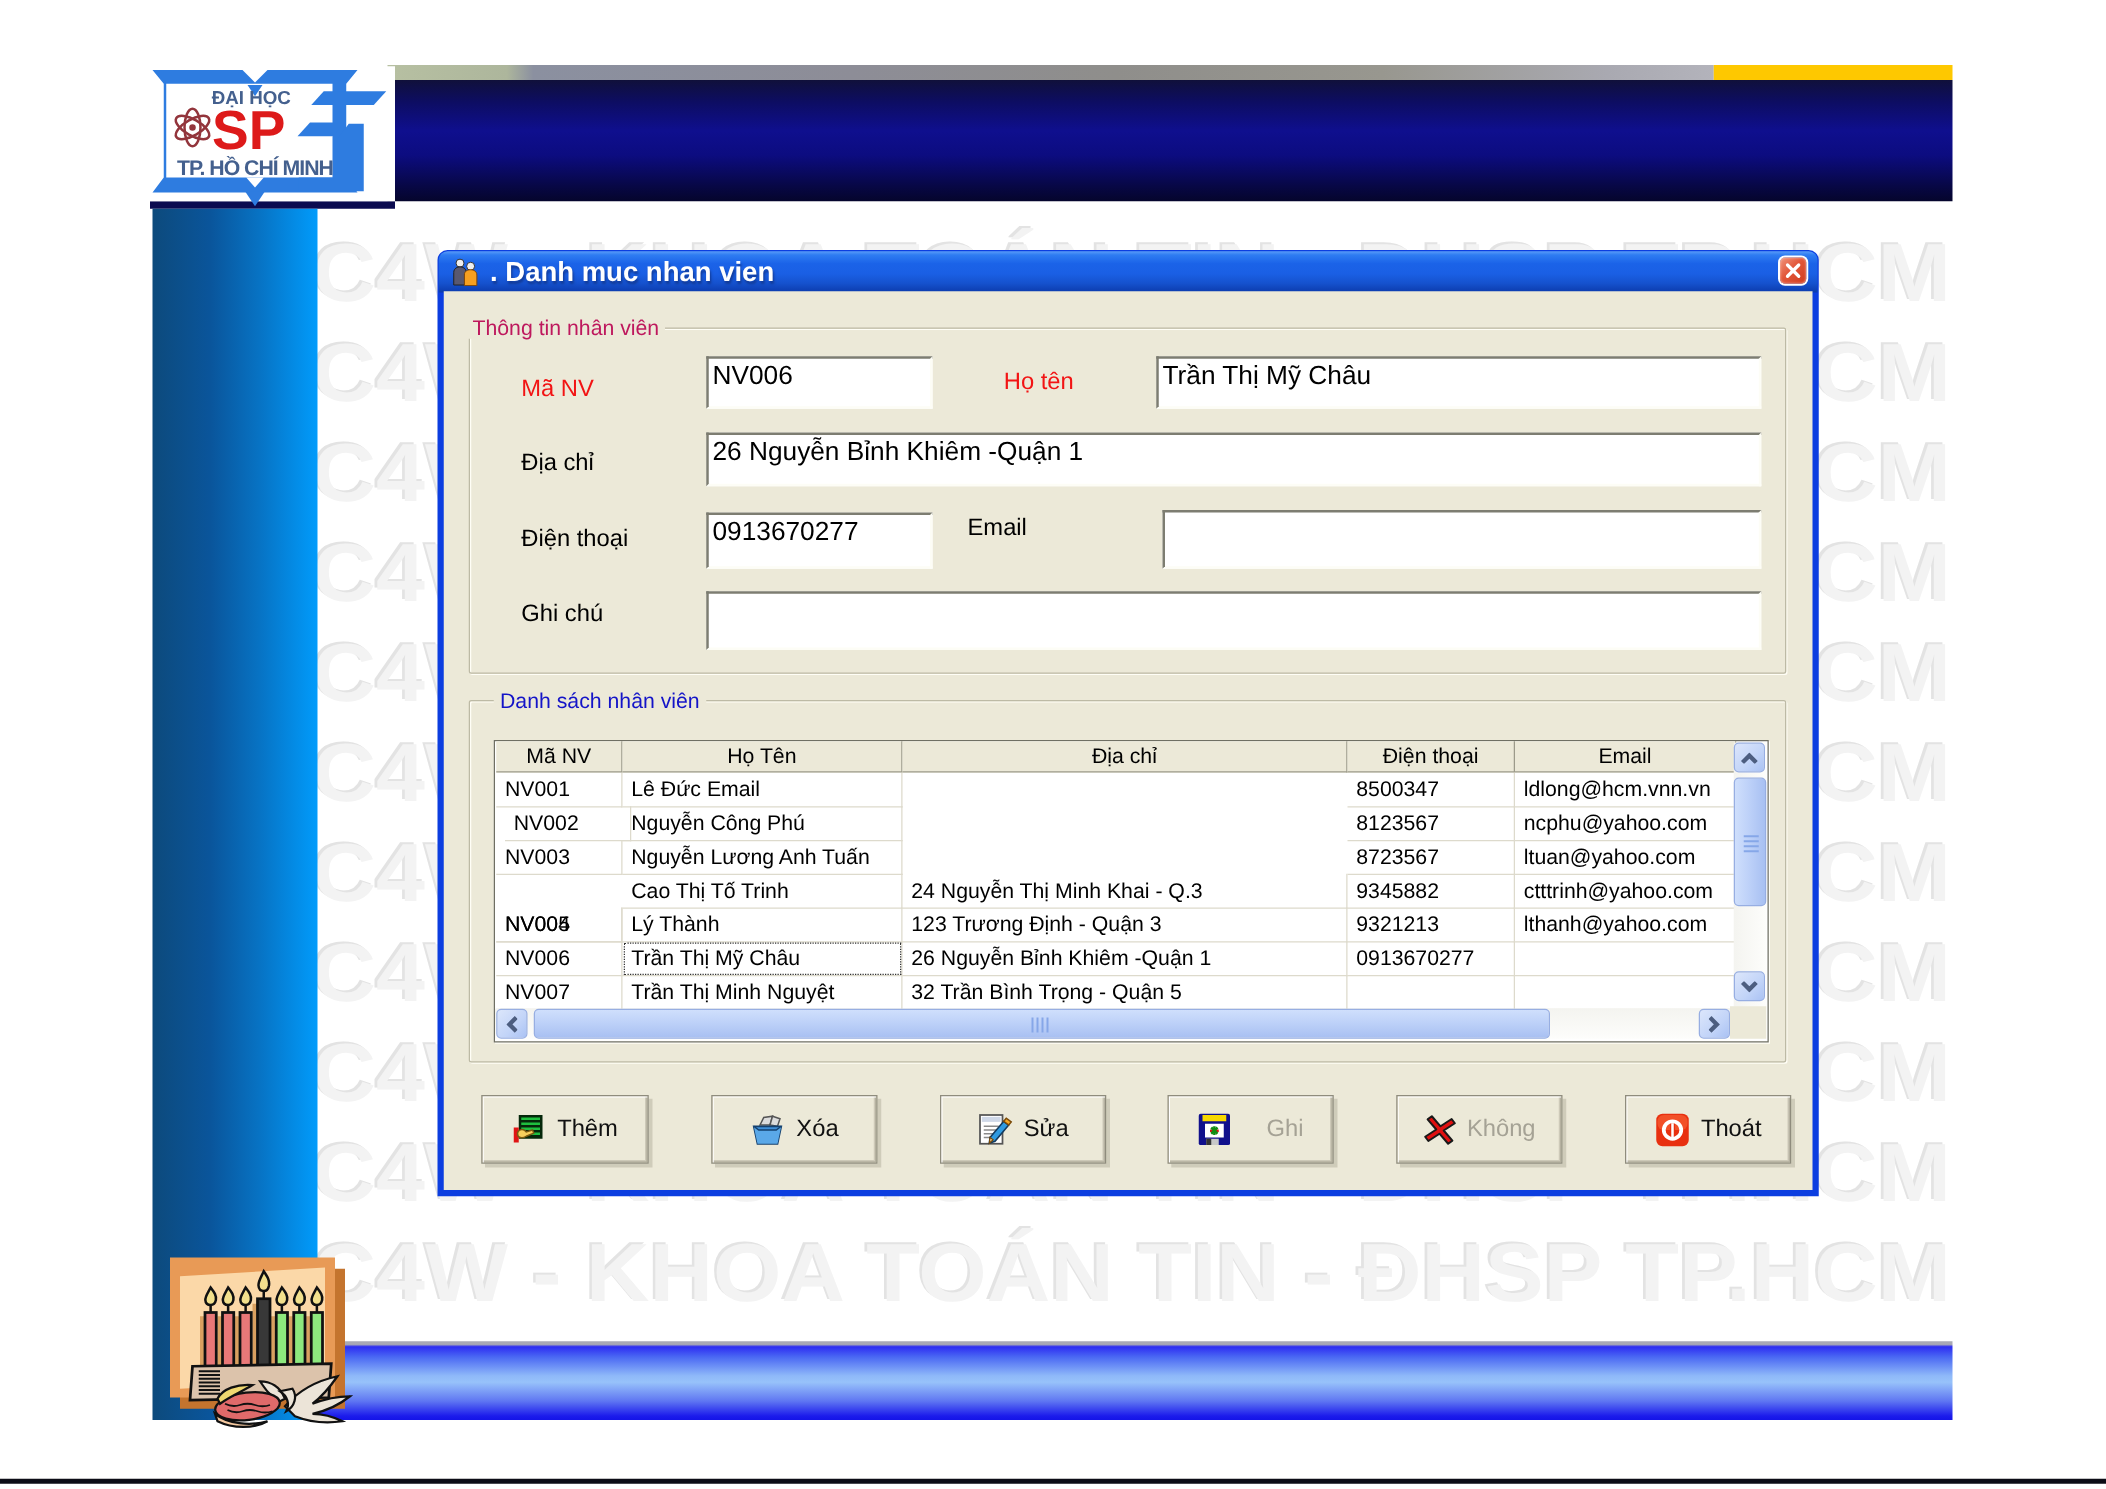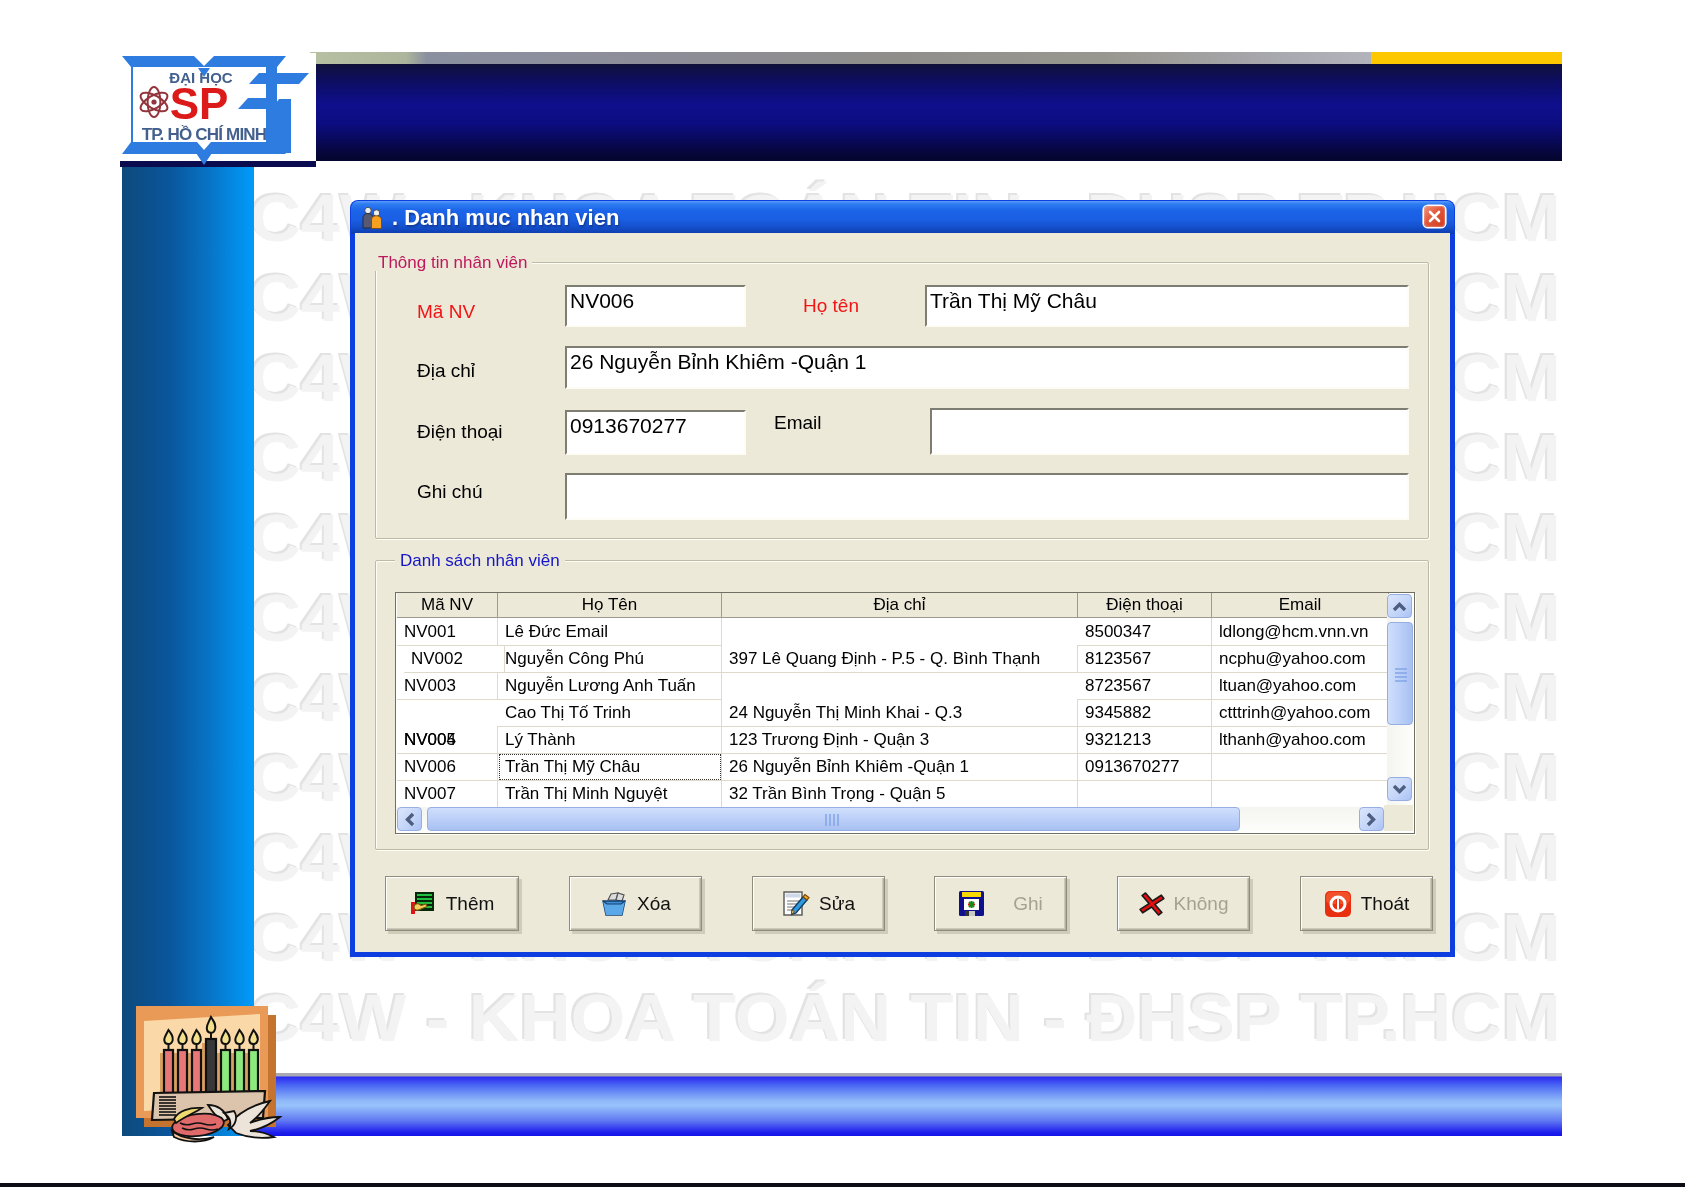--- a/index.html
+++ b/index.html
@@ -231,21 +231,20 @@
   <div class="hcell" style="left:498px;width:223px;">Họ Tên</div>
   <div class="hcell" style="left:722px;width:355px;">Địa chỉ</div>
   <div class="hcell" style="left:1078px;width:133px;">Điện thoại</div>
   <div class="hcell" style="left:1212px;width:176px;">Email</div>
   <div class="cell" style="left:397px;top:618px;width:93px;">NV001</div>
   <div class="cell" style="left:498px;top:618px;width:216px;">Lê Đức Email</div>
   <div class="cell" style="left:1078px;top:618px;width:126px;">8500347</div>
   <div class="cell" style="left:1212px;top:618px;width:169px;">ldlong@hcm.vnn.vn</div>
   <div class="cell" style="left:404px;top:645px;width:93px;text-align:right;">NV002</div>
   <div class="cell" style="left:498px;top:645px;width:216px;">Nguyễn Công Phú</div>
-  <div class="cell" style="left:722px;top:645px;width:348px;">397 Lê Quang Định - P.5 - Q. Bình Thạnh</div>
   <div class="cell" style="left:1078px;top:645px;width:126px;">8123567</div>
   <div class="cell" style="left:1212px;top:645px;width:169px;">ncphu@yahoo.com</div>
   <div class="cell" style="left:397px;top:672px;width:93px;">NV003</div>
   <div class="cell" style="left:498px;top:672px;width:216px;">Nguyễn Lương Anh Tuấn</div>
   <div class="cell" style="left:1078px;top:672px;width:126px;">8723567</div>
   <div class="cell" style="left:1212px;top:672px;width:169px;">ltuan@yahoo.com</div>
   <div class="cell" style="left:397px;top:726px;width:93px;">NV004</div>
   <div class="cell" style="left:498px;top:699px;width:216px;">Cao Thị Tố Trinh</div>
   <div class="cell" style="left:722px;top:699px;width:348px;">24 Nguyễn Thị Minh Khai - Q.3</div>
   <div class="cell" style="left:1078px;top:699px;width:126px;">9345882</div>

